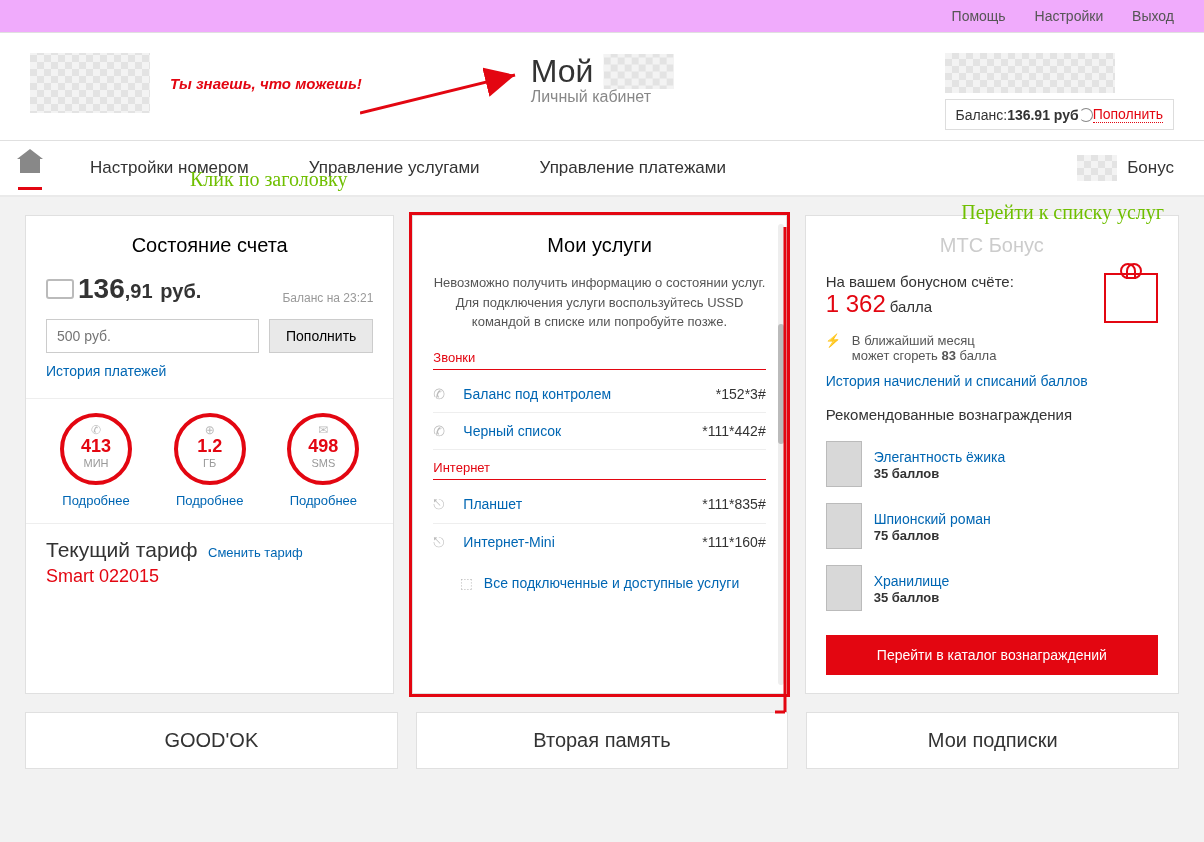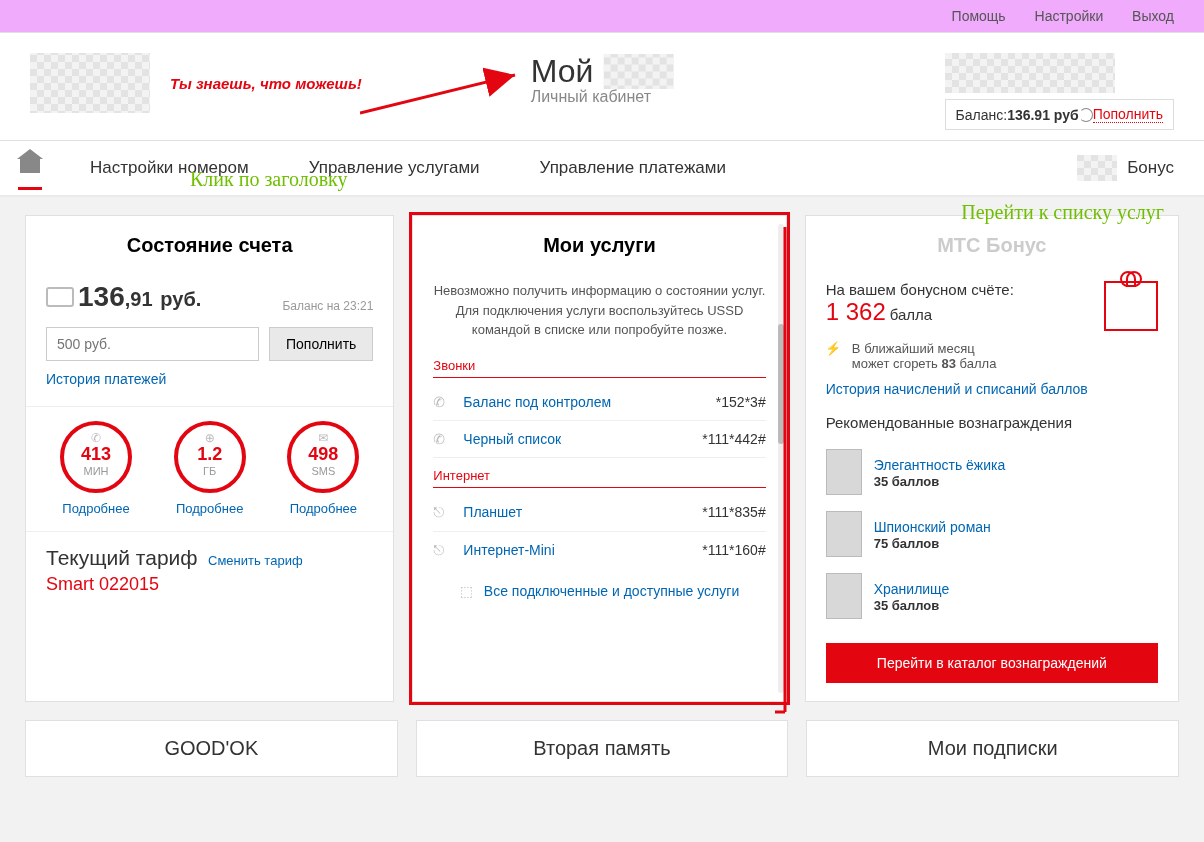--- a/index.html
+++ b/index.html
@@ -35,21 +35,21 @@
 .bonus-logo-pix { width:40px; height:26px; }
 
 .annot { position:absolute; font-family: 'Comic Sans MS', cursive; font-size:20px; color:#6fbf00; font-weight:normal; z-index:50; }
 
 .main { display: flex; gap: 18px; padding: 18px 25px; position: relative; }
 .col { background: #fff; border: 1px solid #e0e0e0; }
 .col-left { width: 370px; }
 .col-mid { width: 375px; position: relative; }
 .col-right { width: 375px; }
 .panel { padding: 18px 20px; }
-.panel-title { text-align: center; font-size: 20px; color: #000; margin-bottom: 24px; font-weight: bold; }
+.panel-title { text-align: center; font-size: 20px; color: #000; margin-bottom: 16px; font-weight: normal; }
 
 .balance-main { display:flex; align-items:center; gap:4px; }
 .wallet-icon { display:inline-block; width:28px; height:20px; border:2px solid #bbb; border-radius:3px; position:relative; }
 .balance-amount { font-size: 28px; font-weight:bold; }
 .balance-amount .cents { font-size:20px; }
 .balance-amount .cur { font-size:20px; }
 .balance-time { font-size:12px; color:#999; margin-left:auto; align-self:flex-end; }
 .topup-row { display:flex; gap:10px; margin-top:14px; }
 .topup-row input { flex:1; padding:8px 10px; border:1px solid #ccc; font-size:14px; }
 .btn-grey { background:#e9e9e9; border:1px solid #ccc; padding:8px 16px; font-size:14px; cursor:pointer; }

